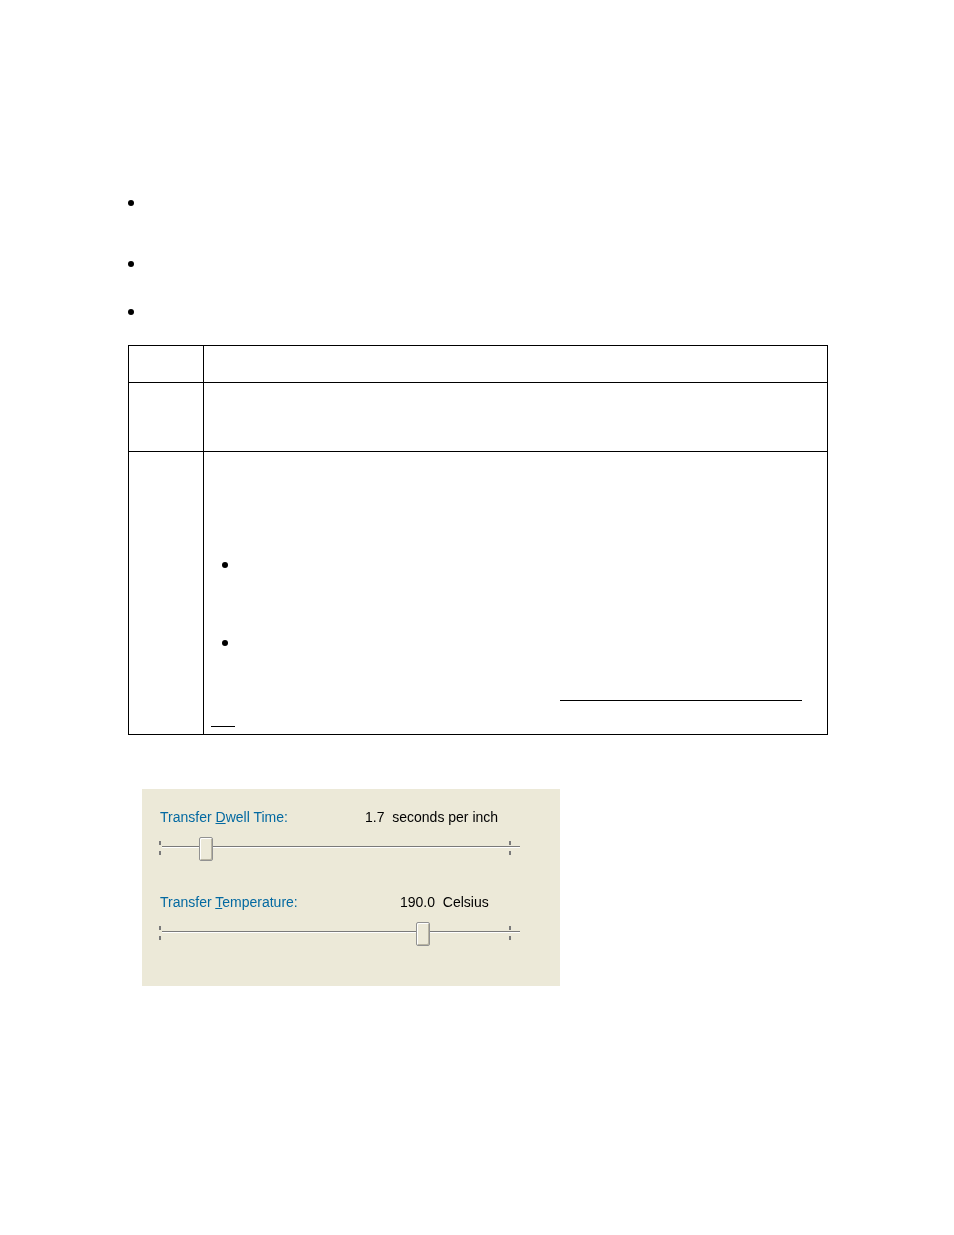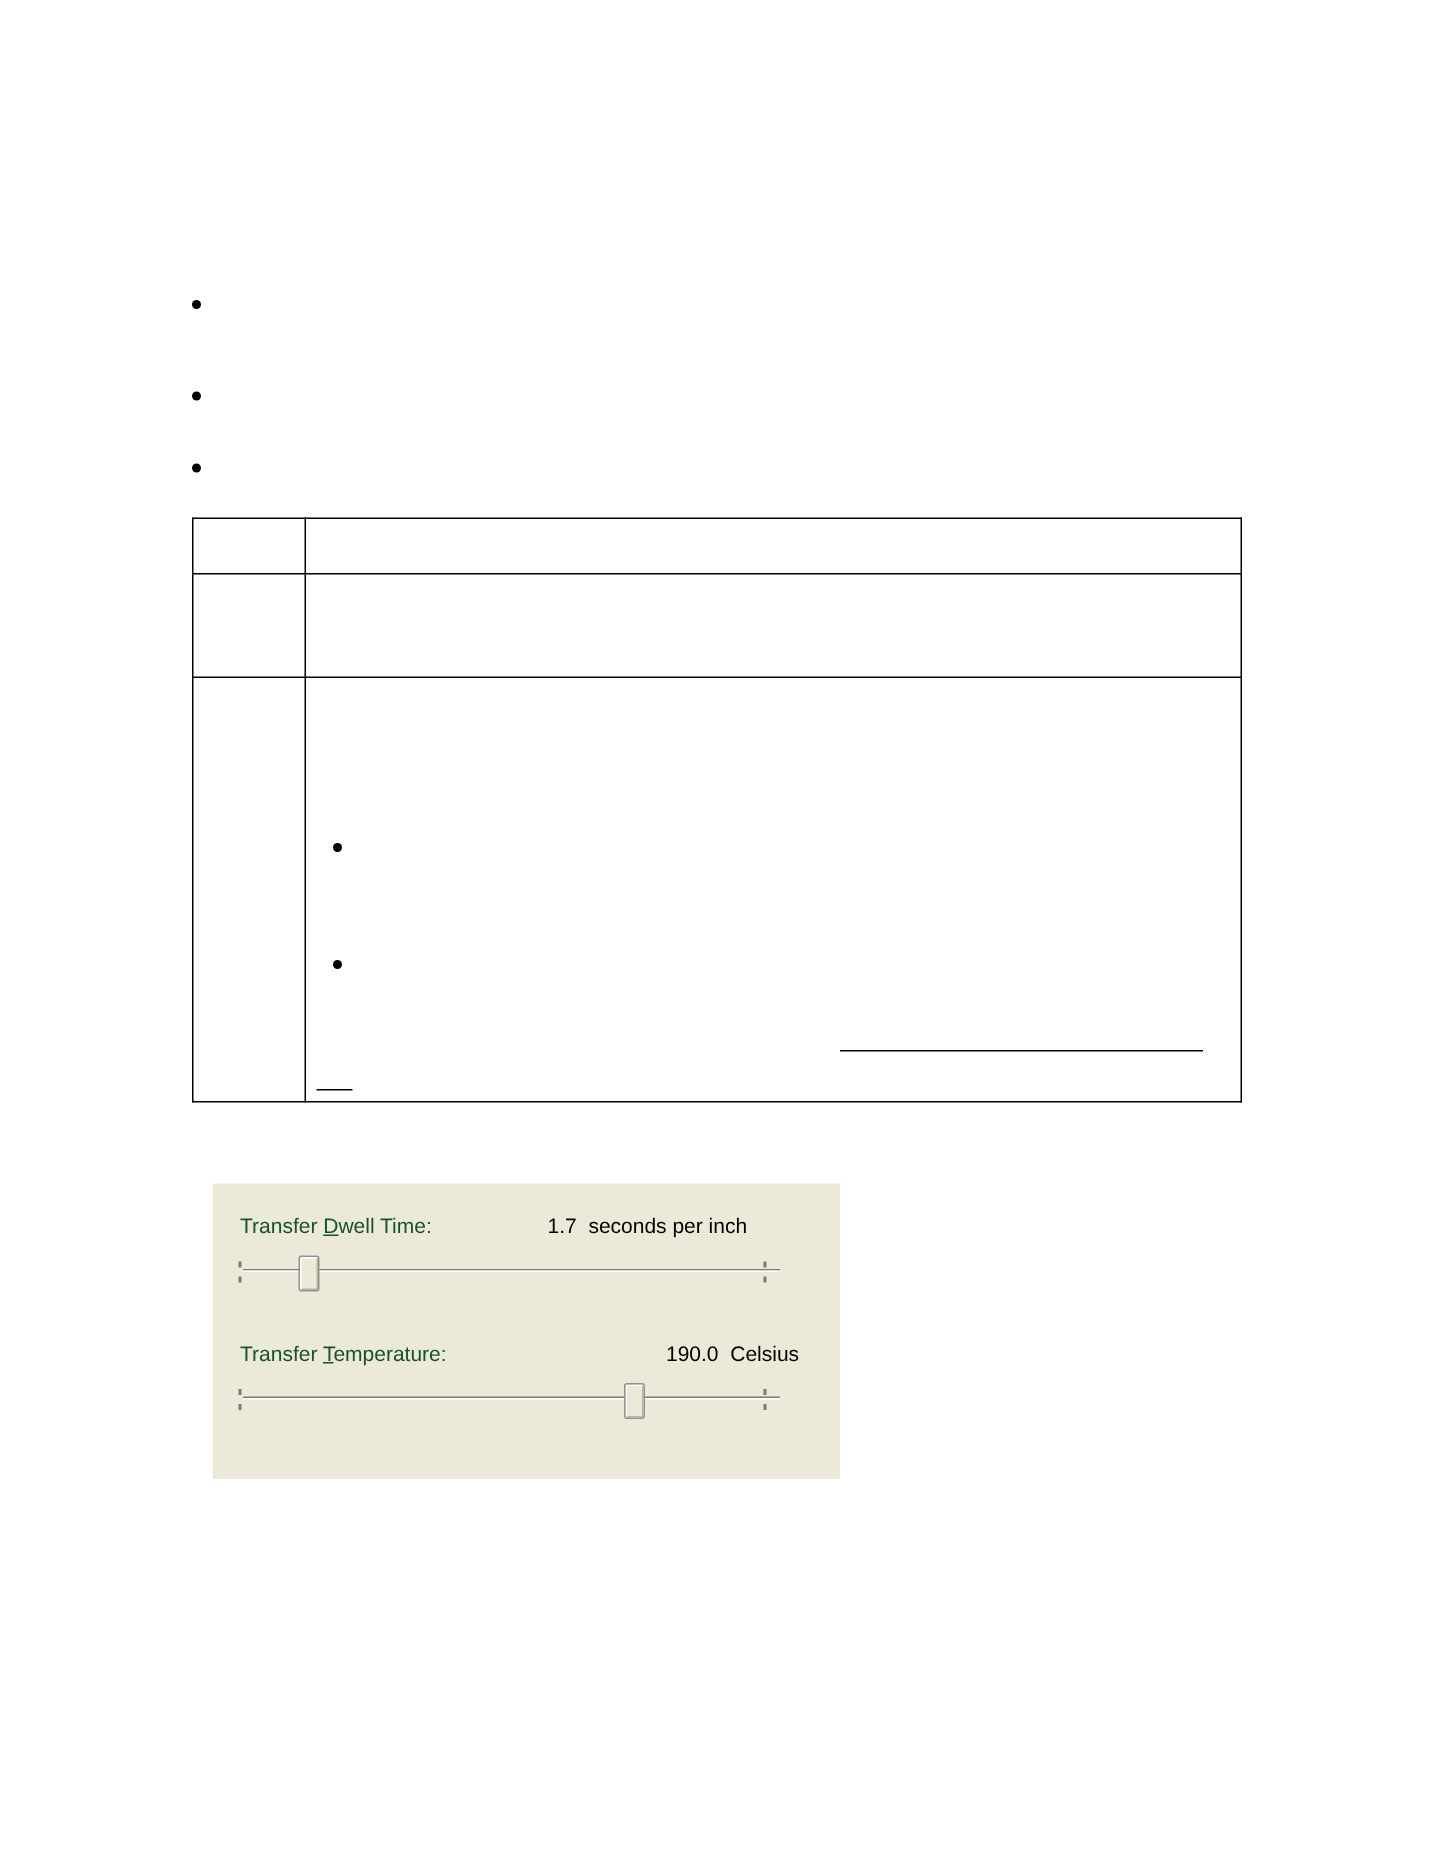--- a/index.html
+++ b/index.html
@@ -85,21 +85,21 @@
     border-right: 2px solid #ffffff;
     border-bottom: 2px solid #ffffff;
   }
   .field {
     position: absolute;
     left: 18px;
     width: 380px;
   }
   .field-label {
     font-size: 14px;
-    color: #14532d;
+    color: #0369a1;
   }
   .field-label u { text-decoration: underline; }
   .field-value {
     position: absolute;
     left: 205px;
     top: 0;
     font-size: 14px;
   }
   .slider-wrap {
     position: relative;
@@ -206,21 +206,21 @@
         <div class="tick" style="left: 0px;"></div>
         <div class="tick" style="left: 350px;"></div>
         <div class="thumb" style="left: 38.5px;"></div>
       </div>
     </div>
 
     <div class="field field2">
       <span class="field-label">
         <span>Transfer </span><u>T</u><span>emperature:</span>
       </span>
-      <span class="field-value" style="left:240px;margin-left:44px;">
+      <span class="field-value" style="left:240px;">
         <span>190.0</span>&nbsp;&nbsp;<span>Celsius</span>
       </span>
       <div class="slider-wrap">
         <div class="track-line"></div>
         <div class="tick" style="left: 0px;"></div>
         <div class="tick" style="left: 350px;"></div>
         <div class="thumb" style="left: 255.5px;"></div>
       </div>
     </div>
 

